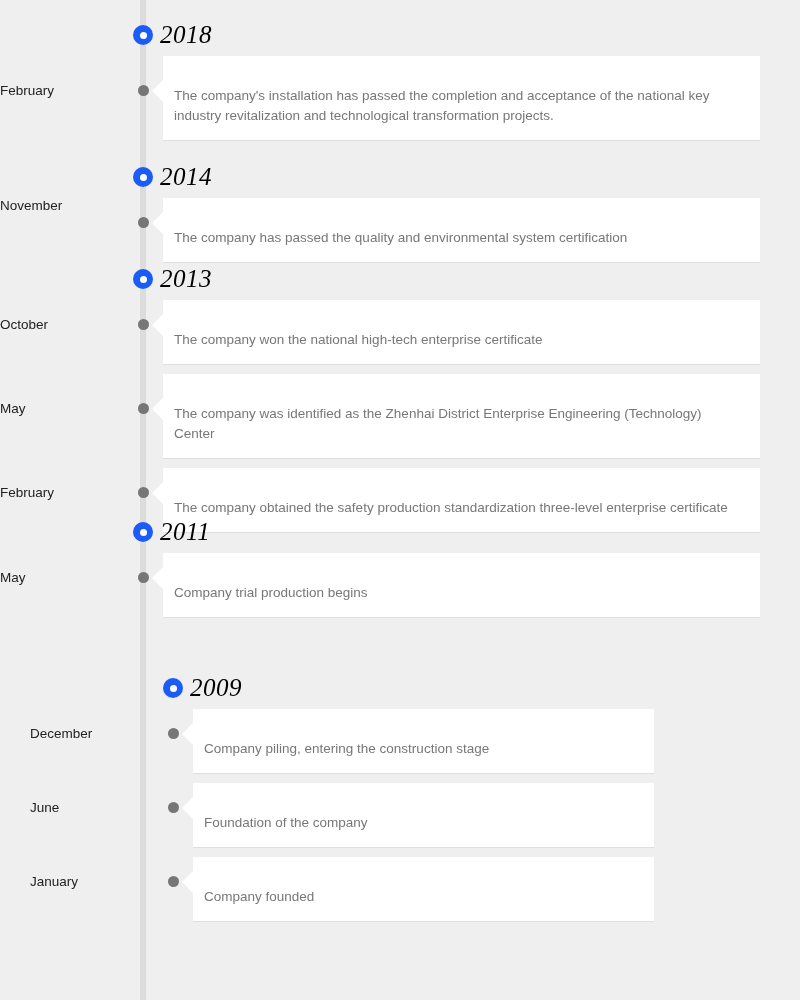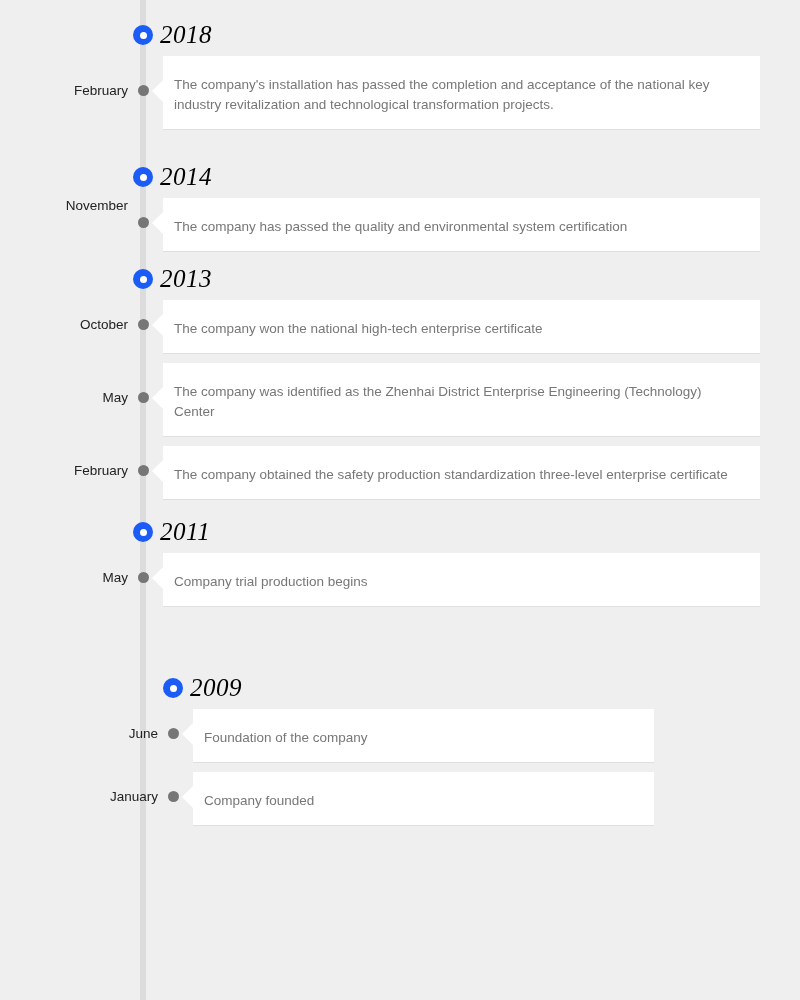--- a/index.html
+++ b/index.html
@@ -75,41 +75,41 @@
 
   
   .event-row {
     position: relative;
     margin-bottom: 9px;
   }
   .event-month {
     position: absolute;
     left: 0;
     width: 128px;
-    text-align: right;
+    text-align: left;
     font-size: 13.5px;
     color: #222222;
     line-height: 16px;
     white-space: nowrap;
   }
   .event-dot {
     position: absolute;
     left: 138px;
     width: 11px;
     height: 11px;
     border-radius: 50%;
     background: #767676;
   }
   .event-card {
     position: relative;
     margin-left: 163px;
     margin-right: 40px;
     background: #ffffff;
     border-bottom: 1px solid #dfdfdf;
-    padding: 19px 18px 14px 11px;
+    padding: 30px 18px 14px 11px;
     min-height: 44px;
   }
   .event-card .notch {
     position: absolute;
     left: -11px;
     width: 0;
     height: 0;
     border-top: 11px solid transparent;
     border-bottom: 11px solid transparent;
     border-right: 11px solid #ffffff;
@@ -207,20 +207,28 @@
       </div>
     </div>
     <div class="year-group" style="padding-top: 0px; margin-top: 0px; position: absolute; left: 0px; width: 664px; top: 667px; margin-left: 30px;">
       <div class="year-header">
         <div class="year-marker">
           <div class="inner-dot"></div>
         </div>
         <div class="year-label">2009</div>
       </div>
       <div class="event-row">
+        <div class="event-month" style="top: 17px;">December</div>
+        <div class="event-dot" style="top: 19px;"></div>
+        <div class="event-card">
+          <div class="notch" style="top: 14px;"></div>
+          <div class="event-text">Company piling, entering the construction stage</div>
+        </div>
+      </div>
+      <div class="event-row">
         <div class="event-month" style="top: 17px;">June</div>
         <div class="event-dot" style="top: 19px;"></div>
         <div class="event-card">
           <div class="notch" style="top: 14px;"></div>
           <div class="event-text">Foundation of the company</div>
         </div>
       </div>
       <div class="event-row">
         <div class="event-month" style="top: 17px;">January</div>
         <div class="event-dot" style="top: 19px;"></div>

